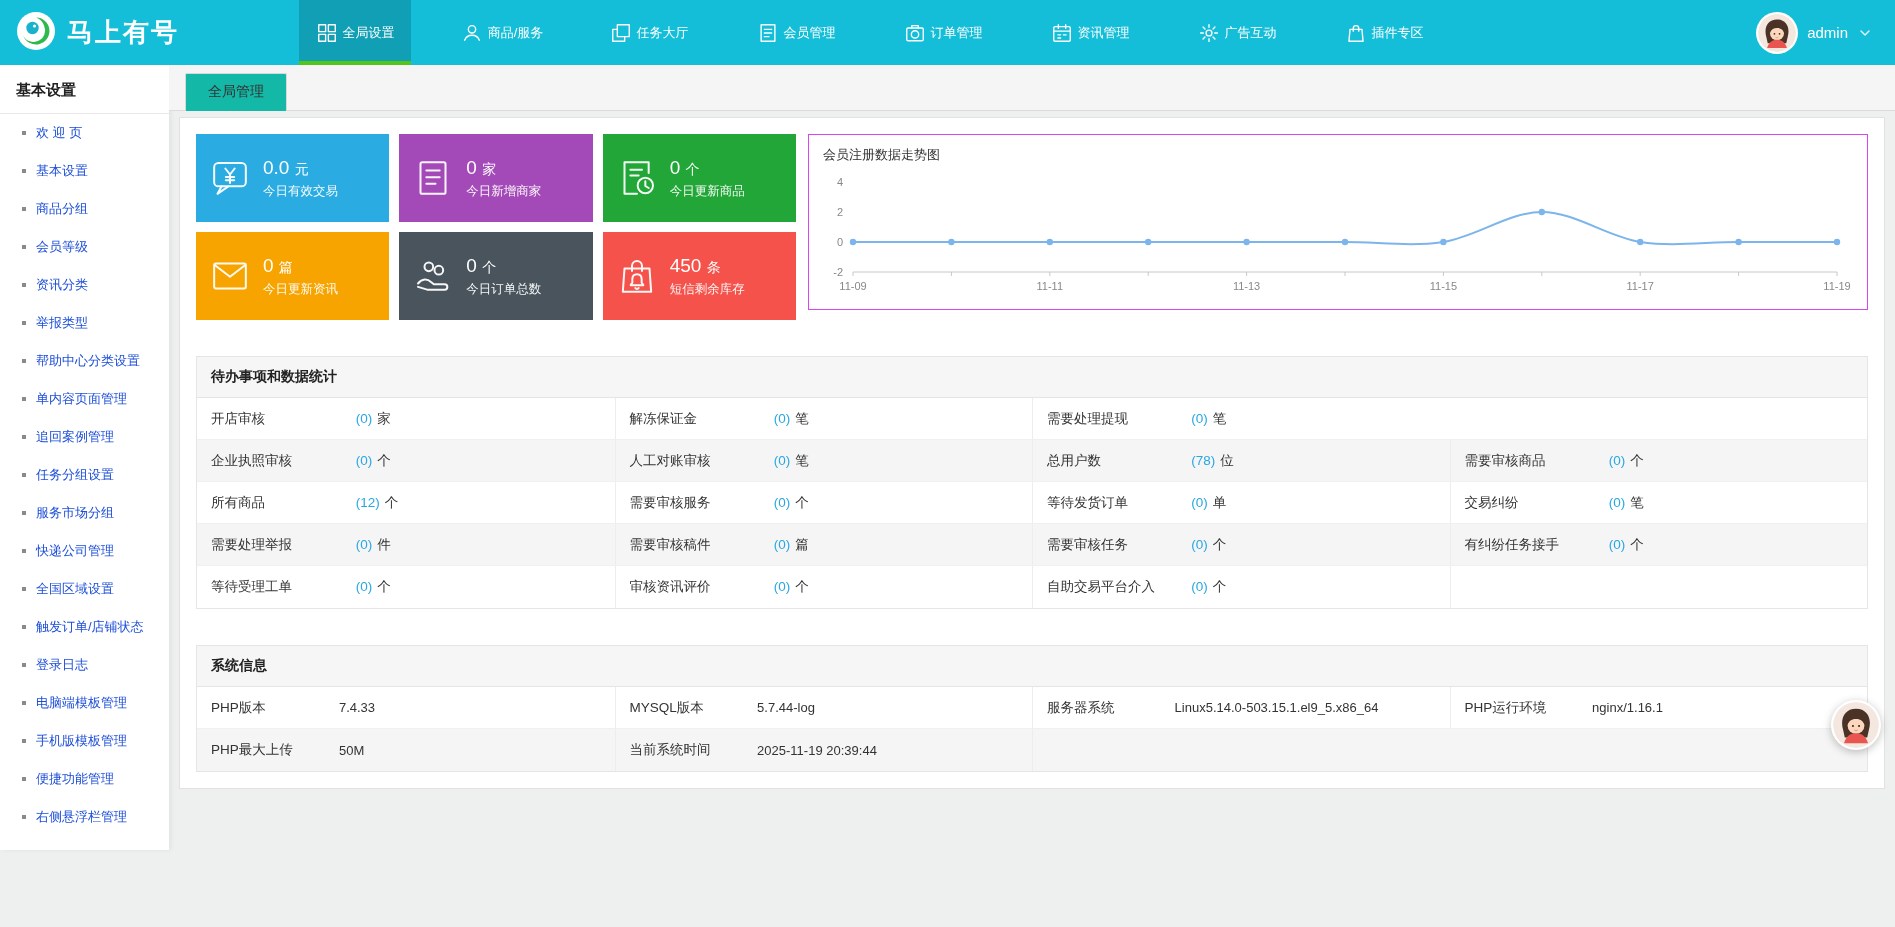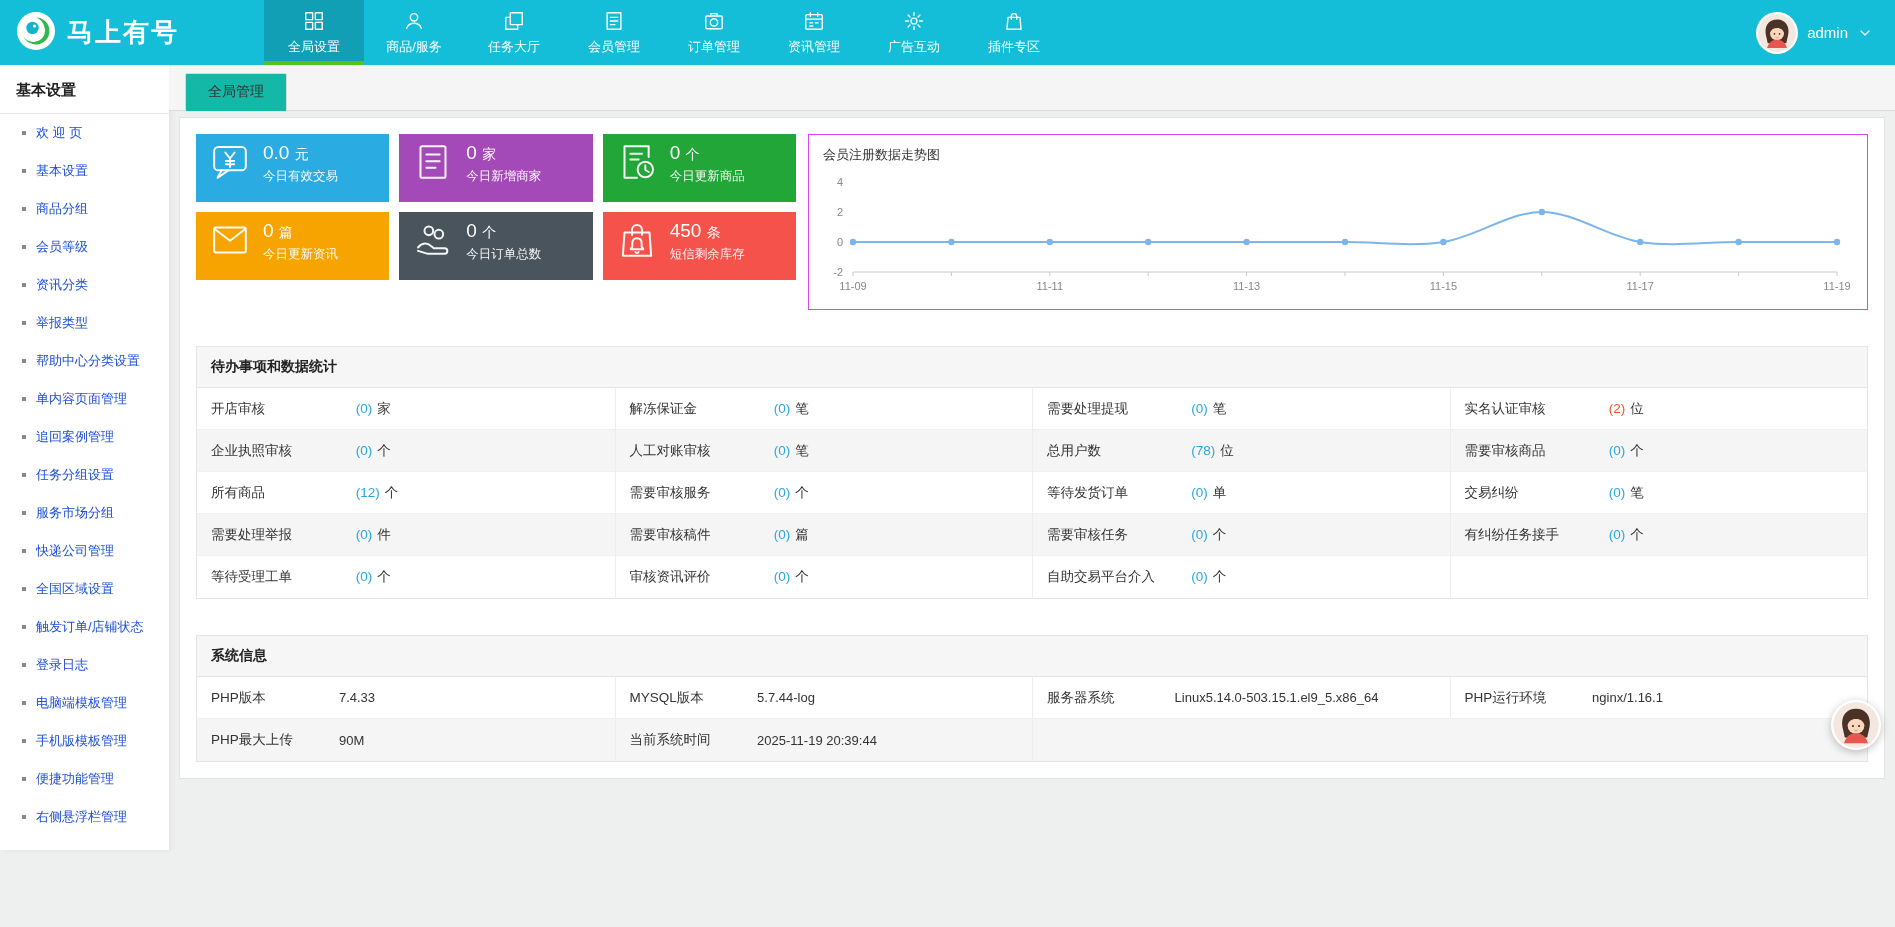--- a/index.html
+++ b/index.html
@@ -10,22 +10,22 @@
   }
   
   .topbar {
     height:65px; background:#15bed8; display:flex; align-items:stretch;
     color:#fff; position:relative; z-index:5;
   }
   .logo-box { width:264px; display:flex; align-items:center; gap:11px; padding-left:16px; }
   .logo-text { font-size:26px; font-weight:bold; letter-spacing:2px; }
   .top-nav { display:flex; align-items:stretch; }
   .nav-item {
-    width:100px; display:flex; flex-direction:column; align-items:center;
-    justify-content:center; gap:5px; cursor:pointer; position:relative;
+    width:112px; display:flex; flex-direction:row; align-items:center;
+    justify-content:center; gap:5px; cursor:pointer; position:relative;margin-left:35px;
   }
   .nav-item.active { background:rgba(0,0,0,.16); box-shadow:inset 0 -4px 0 #52c41a; }
   .nav-ico { height:24px; display:flex; align-items:center; }
   .nav-label { font-size:13px; white-space:nowrap; }
   .user-box { margin-left:auto; display:flex; align-items:center; gap:9px; padding-right:22px; }
   .avatar-ring { width:42px; height:42px; border-radius:50%; overflow:hidden; background:#fff; border:2px solid rgba(255,255,255,.85); }
   .user-name { font-size:15px; }
   .user-caret { display:flex; align-items:center; opacity:.9; }
 
   
@@ -52,21 +52,21 @@
 
   .content {
     margin:6px 10px 0 10px; background:#fff; border:1px solid #e2e2e2;
     padding:16px;
   }
 
   
   .dash { display:flex; gap:12px; }
   .cards { width:600px; flex:0 0 600px; display:grid; grid-template-columns:repeat(3,1fr); gap:10px; align-content:start; }
   .card {
-    height:68px; display:flex; align-items:flex-start; gap:13px; padding:8px 14px;
+    height:88px; display:flex; align-items:center; gap:13px; padding:8px 14px;
     color:#fff; cursor:pointer;
   }
   .card-ico { display:flex; align-items:center; opacity:.95; }
   .card-line { font-size:19px; line-height:22px; }
   .card-unit { font-size:14px; }
   .card-label { font-size:12.5px; opacity:.95; margin-top:3px; }
 
   .chart-panel { flex:1; border:1px solid #d946ef; height:176px; min-width:0; }
   .chart-title { font-size:13px; color:#333; padding:11px 14px 4px; }
   .chart-plot { height:136px; width:100%; }
@@ -432,24 +432,20 @@
                 <div class="tvalue"><span class="num">(0)</span><span class="unit">家</span></div>
               </div>
               <div class="tgroup">
                 <div class="tlabel">解冻保证金</div>
                 <div class="tvalue"><span class="num">(0)</span><span class="unit">笔</span></div>
               </div>
               <div class="tgroup">
                 <div class="tlabel">需要处理提现</div>
                 <div class="tvalue"><span class="num">(0)</span><span class="unit">笔</span></div>
               </div>
-              <div class="tgroup">
-                <div class="tlabel">实名认证审核</div>
-                <div class="tvalue"><span class="num alert">(2)</span><span class="unit">位</span></div>
-              </div>
             </div>
             <div class="trow alt">
               <div class="tgroup">
                 <div class="tlabel">企业执照审核</div>
                 <div class="tvalue"><span class="num">(0)</span><span class="unit">个</span></div>
               </div>
               <div class="tgroup">
                 <div class="tlabel">人工对账审核</div>
                 <div class="tvalue"><span class="num">(0)</span><span class="unit">笔</span></div>
               </div>
@@ -533,21 +529,21 @@
                 <div class="tvalue">Linux5.14.0-503.15.1.el9_5.x86_64</div>
               </div>
               <div class="tgroup">
                 <div class="tlabel">PHP运行环境</div>
                 <div class="tvalue">nginx/1.16.1</div>
               </div>
             </div>
             <div class="trow alt">
               <div class="tgroup">
                 <div class="tlabel">PHP最大上传</div>
-                <div class="tvalue">90M</div>
+                <div class="tvalue">50M</div>
               </div>
               <div class="tgroup">
                 <div class="tlabel">当前系统时间</div>
                 <div class="tvalue">2025-11-19 20:39:44</div>
               </div>
               <div class="tgroup"></div>
             </div>
           </div>
       </div>
     </div>

